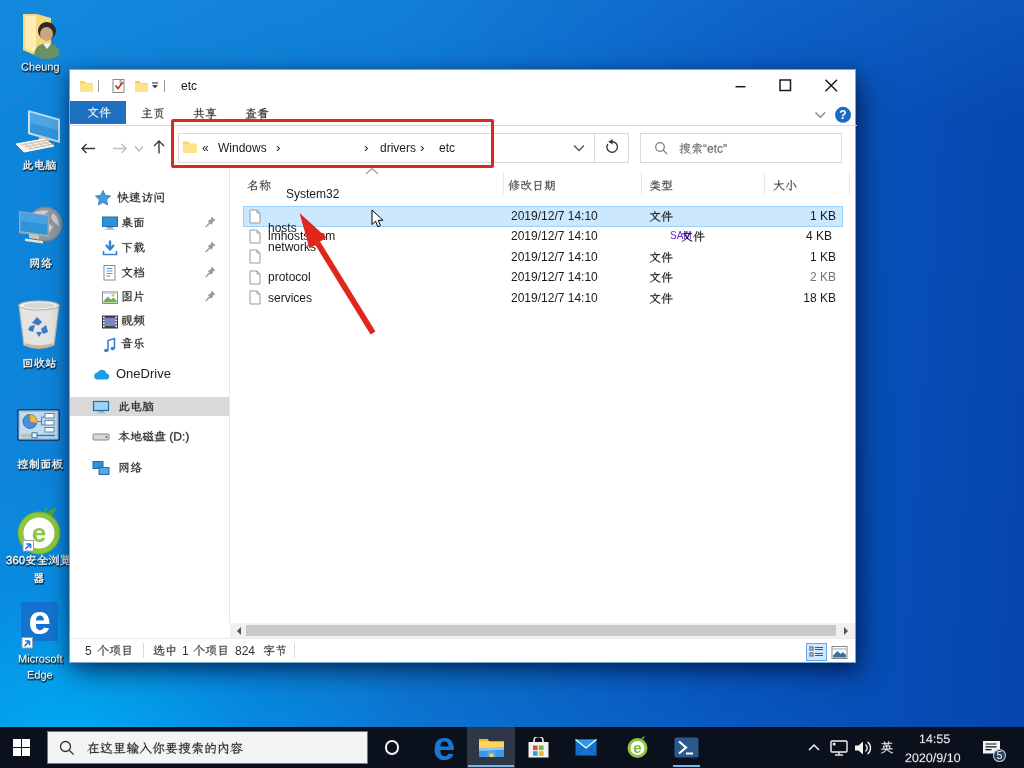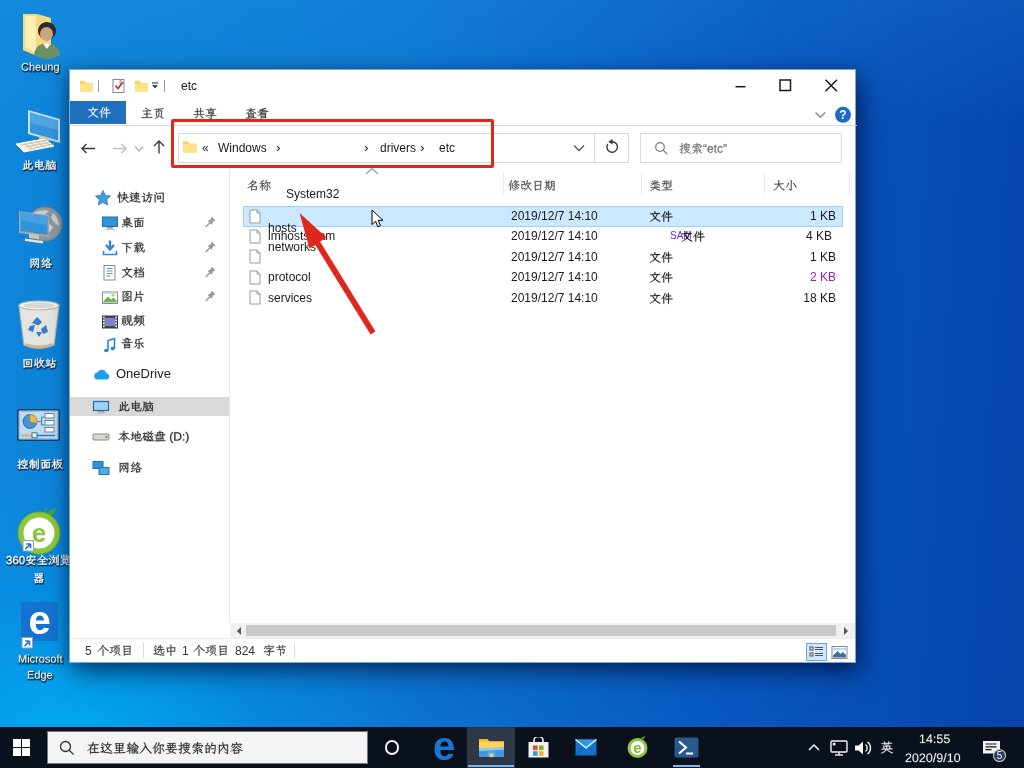--- a/index.html
+++ b/index.html
@@ -343,21 +343,21 @@
 <div style="position:absolute;right:188px;top:246.8px;height:20px;line-height:20px;font-family:'Liberation Sans',sans-serif;font-size:12px;color:#1a1a1a;white-space:nowrap;">1 KB</div>
 <svg style="position:absolute;left:249px;top:269.7px" width="12" height="15" viewBox="0 0 12 15">
     <path d="M1 1 H8 L11 4 V14 H1Z" fill="#fff" stroke="#9a9a9a" stroke-width="1"></path>
     <path d="M8 1 L8 4 L11 4" fill="none" stroke="#9a9a9a" stroke-width="1"></path>
   </svg>
 <div style="position:absolute;left:268px;top:267.2px;height:20px;line-height:20px;font-family:'Liberation Sans',sans-serif;font-size:12px;color:#1a1a1a;white-space:nowrap;">protocol</div>
 <div style="position:absolute;left:511px;top:267.2px;height:20px;line-height:20px;font-family:'Liberation Sans',sans-serif;font-size:12px;color:#1a1a1a;white-space:nowrap;">2019/12/7 14:10</div>
 <svg style="position:absolute;left:648px;top:269.1px;overflow:visible" width="27" height="20">
     <path transform="translate(1,12.6)" d="M4.1 -6.5 7.8 -6.7Q7.5 -5.8 7 -4.9Q6.6 -4.1 6 -3.4Q5.5 -4 5 -4.8Q4.4 -5.7 4.1 -6.5ZM8.8 -6.7 11 -6.9Q11.2 -6.9 11.2 -7.1Q11.2 -7.1 11.1 -7.3Q11 -7.4 10.8 -7.5Q10.6 -7.6 10.5 -7.6Q10.4 -7.6 10.4 -7.6Q10.2 -7.6 10 -7.5Q9.9 -7.5 9.8 -7.5L6.3 -7.3L6.4 -9.1Q6.4 -9.3 6.1 -9.4Q5.8 -9.5 5.5 -9.5Q5.4 -9.5 5.4 -9.4Q5.4 -9.3 5.4 -9.3Q5.5 -9 5.5 -8.8L5.6 -7.3L1.9 -7H1.8Q1.7 -7 1.5 -7.1Q1.4 -7.1 1.2 -7.1Q1.2 -7.1 1.2 -7.1Q1.2 -7.1 1.2 -7.1Q1.1 -7.1 1.1 -7Q1.1 -7 1.1 -6.9Q1.1 -6.9 1.1 -6.8Q1.2 -6.8 1.2 -6.7Q1.3 -6.5 1.5 -6.4Q1.6 -6.3 1.8 -6.3Q1.9 -6.3 2 -6.3Q2.1 -6.3 2.2 -6.4L3.3 -6.4Q3.5 -5.9 3.9 -5.2Q4.2 -4.5 4.7 -3.9Q5.1 -3.3 5.5 -2.8Q5 -2.2 4.2 -1.6Q3.5 -0.9 2.6 -0.4Q1.8 0.2 0.9 0.6Q0.7 0.8 0.7 0.9Q0.7 1 0.8 1Q1 1 1.5 0.8Q2.1 0.6 2.8 0.2Q3.6 -0.2 4.4 -0.8Q5.3 -1.4 6 -2.2Q7 -1.2 8.2 -0.4Q9.3 0.4 10.7 1Q10.7 1 10.7 1.1Q10.7 1.1 10.8 1.1Q10.9 1.1 11.1 0.9Q11.2 0.8 11.4 0.7Q11.5 0.5 11.5 0.5Q11.5 0.4 11.3 0.3Q9.9 -0.3 8.7 -1.1Q7.5 -1.9 6.6 -2.8Q7.2 -3.6 7.8 -4.7Q8.4 -5.7 8.8 -6.7Z M14.4 -5.3 14.4 -0.2Q14.4 0.1 14.3 0.5Q14.3 0.5 14.3 0.6Q14.3 0.7 14.4 0.8Q14.5 0.9 14.7 1Q14.8 1.1 14.9 1.1Q15.2 1.1 15.2 0.9V-6.3Q15.4 -6.7 15.7 -7.1Q15.9 -7.6 16.1 -8Q16.3 -8.3 16.4 -8.6Q16.5 -8.9 16.5 -9Q16.5 -9.1 16.4 -9.2Q16.2 -9.3 16 -9.4Q15.8 -9.5 15.7 -9.5Q15.6 -9.5 15.6 -9.4Q15.6 -9.4 15.6 -9.4Q15.6 -9.3 15.6 -9.3Q15.6 -9.3 15.6 -9.2Q15.6 -9.2 15.6 -9.1Q15.6 -8.9 15.4 -8.4Q15.2 -7.8 14.8 -7.1Q14.4 -6.3 13.8 -5.5Q13.2 -4.6 12.6 -3.8Q12.4 -3.6 12.4 -3.5Q12.4 -3.4 12.5 -3.4Q12.6 -3.4 12.9 -3.7Q13.2 -3.9 13.7 -4.4Q14.1 -4.8 14.4 -5.3ZM20 -3.2 23.4 -3.4Q23.5 -3.4 23.6 -3.4Q23.7 -3.5 23.7 -3.5Q23.7 -3.7 23.6 -3.8Q23.4 -3.9 23.3 -4Q23.1 -4.2 23.1 -4.2Q23 -4.2 23 -4.1Q22.8 -4.1 22.7 -4.1Q22.5 -4.1 22.4 -4.1L20 -3.9V-6.2L22.2 -6.3Q22.3 -6.3 22.4 -6.4Q22.5 -6.4 22.5 -6.5Q22.5 -6.6 22.4 -6.7Q22.3 -6.8 22.1 -7Q22 -7.1 21.9 -7.1Q21.8 -7.1 21.8 -7.1Q21.6 -7 21.3 -7L20 -6.9V-9.3Q20 -9.5 19.9 -9.5Q19.7 -9.6 19.6 -9.7Q19.4 -9.7 19.3 -9.7L19.2 -9.8Q19 -9.8 19 -9.7Q19 -9.6 19.1 -9.5Q19.2 -9.3 19.2 -9V-6.8L17.9 -6.7Q18 -6.9 18.1 -7.2Q18.2 -7.4 18.3 -7.6Q18.4 -7.8 18.4 -7.8Q18.4 -8 18.2 -8.1Q18 -8.3 17.8 -8.4Q17.6 -8.5 17.5 -8.5Q17.4 -8.5 17.4 -8.4Q17.4 -8.4 17.4 -8.3Q17.4 -8.3 17.4 -8.3Q17.4 -8.2 17.4 -8.2Q17.4 -8.1 17.4 -8.1Q17.4 -7.8 17.3 -7.3Q17.2 -6.9 17 -6.4Q16.8 -5.9 16.6 -5.5Q16.4 -5.1 16.2 -4.7Q16.1 -4.5 16.1 -4.4Q16.1 -4.4 16.2 -4.4Q16.2 -4.4 16.3 -4.5Q16.5 -4.5 16.8 -4.9Q17.1 -5.3 17.6 -6.1L19.2 -6.2V-3.9L16.4 -3.8H16.4Q16.2 -3.8 16.1 -3.8Q15.9 -3.8 15.8 -3.9Q15.8 -3.9 15.7 -3.9Q15.7 -3.9 15.7 -3.8Q15.7 -3.8 15.7 -3.7Q15.8 -3.5 15.9 -3.3Q16 -3.1 16.2 -3.1Q16.4 -3.1 16.4 -3.1Q16.5 -3.1 16.5 -3.1Q16.6 -3.1 16.7 -3.1L19.2 -3.2V-0.1Q19.2 0.1 19.2 0.3Q19.2 0.5 19.1 0.7Q19.1 0.7 19.1 0.7Q19.1 0.9 19.3 1.1Q19.6 1.2 19.8 1.2Q20 1.2 20 0.9Z" fill="#1a1a1a" stroke="#1a1a1a" stroke-width="0.2"></path>
   </svg>
-<div style="position:absolute;right:188px;top:267.2px;height:20px;line-height:20px;font-family:'Liberation Sans',sans-serif;font-size:12px;color:#a21caf;white-space:nowrap;">2 KB</div>
+<div style="position:absolute;right:188px;top:267.2px;height:20px;line-height:20px;font-family:'Liberation Sans',sans-serif;font-size:12px;color:#737373;white-space:nowrap;">2 KB</div>
 <svg style="position:absolute;left:249px;top:290.1px" width="12" height="15" viewBox="0 0 12 15">
     <path d="M1 1 H8 L11 4 V14 H1Z" fill="#fff" stroke="#9a9a9a" stroke-width="1"></path>
     <path d="M8 1 L8 4 L11 4" fill="none" stroke="#9a9a9a" stroke-width="1"></path>
   </svg>
 <div style="position:absolute;left:268px;top:287.6px;height:20px;line-height:20px;font-family:'Liberation Sans',sans-serif;font-size:12px;color:#1a1a1a;white-space:nowrap;">services</div>
 <div style="position:absolute;left:511px;top:287.6px;height:20px;line-height:20px;font-family:'Liberation Sans',sans-serif;font-size:12px;color:#1a1a1a;white-space:nowrap;">2019/12/7 14:10</div>
 <svg style="position:absolute;left:648px;top:289.5px;overflow:visible" width="27" height="20">
     <path transform="translate(1,12.6)" d="M4.1 -6.5 7.8 -6.7Q7.5 -5.8 7 -4.9Q6.6 -4.1 6 -3.4Q5.5 -4 5 -4.8Q4.4 -5.7 4.1 -6.5ZM8.8 -6.7 11 -6.9Q11.2 -6.9 11.2 -7.1Q11.2 -7.1 11.1 -7.3Q11 -7.4 10.8 -7.5Q10.6 -7.6 10.5 -7.6Q10.4 -7.6 10.4 -7.6Q10.2 -7.6 10 -7.5Q9.9 -7.5 9.8 -7.5L6.3 -7.3L6.4 -9.1Q6.4 -9.3 6.1 -9.4Q5.8 -9.5 5.5 -9.5Q5.4 -9.5 5.4 -9.4Q5.4 -9.3 5.4 -9.3Q5.5 -9 5.5 -8.8L5.6 -7.3L1.9 -7H1.8Q1.7 -7 1.5 -7.1Q1.4 -7.1 1.2 -7.1Q1.2 -7.1 1.2 -7.1Q1.2 -7.1 1.2 -7.1Q1.1 -7.1 1.1 -7Q1.1 -7 1.1 -6.9Q1.1 -6.9 1.1 -6.8Q1.2 -6.8 1.2 -6.7Q1.3 -6.5 1.5 -6.4Q1.6 -6.3 1.8 -6.3Q1.9 -6.3 2 -6.3Q2.1 -6.3 2.2 -6.4L3.3 -6.4Q3.5 -5.9 3.9 -5.2Q4.2 -4.5 4.7 -3.9Q5.1 -3.3 5.5 -2.8Q5 -2.2 4.2 -1.6Q3.5 -0.9 2.6 -0.4Q1.8 0.2 0.9 0.6Q0.7 0.8 0.7 0.9Q0.7 1 0.8 1Q1 1 1.5 0.8Q2.1 0.6 2.8 0.2Q3.6 -0.2 4.4 -0.8Q5.3 -1.4 6 -2.2Q7 -1.2 8.2 -0.4Q9.3 0.4 10.7 1Q10.7 1 10.7 1.1Q10.7 1.1 10.8 1.1Q10.9 1.1 11.1 0.9Q11.2 0.8 11.4 0.7Q11.5 0.5 11.5 0.5Q11.5 0.4 11.3 0.3Q9.9 -0.3 8.7 -1.1Q7.5 -1.9 6.6 -2.8Q7.2 -3.6 7.8 -4.7Q8.4 -5.7 8.8 -6.7Z M14.4 -5.3 14.4 -0.2Q14.4 0.1 14.3 0.5Q14.3 0.5 14.3 0.6Q14.3 0.7 14.4 0.8Q14.5 0.9 14.7 1Q14.8 1.1 14.9 1.1Q15.2 1.1 15.2 0.9V-6.3Q15.4 -6.7 15.7 -7.1Q15.9 -7.6 16.1 -8Q16.3 -8.3 16.4 -8.6Q16.5 -8.9 16.5 -9Q16.5 -9.1 16.4 -9.2Q16.2 -9.3 16 -9.4Q15.8 -9.5 15.7 -9.5Q15.6 -9.5 15.6 -9.4Q15.6 -9.4 15.6 -9.4Q15.6 -9.3 15.6 -9.3Q15.6 -9.3 15.6 -9.2Q15.6 -9.2 15.6 -9.1Q15.6 -8.9 15.4 -8.4Q15.2 -7.8 14.8 -7.1Q14.4 -6.3 13.8 -5.5Q13.2 -4.6 12.6 -3.8Q12.4 -3.6 12.4 -3.5Q12.4 -3.4 12.5 -3.4Q12.6 -3.4 12.9 -3.7Q13.2 -3.9 13.7 -4.4Q14.1 -4.8 14.4 -5.3ZM20 -3.2 23.4 -3.4Q23.5 -3.4 23.6 -3.4Q23.7 -3.5 23.7 -3.5Q23.7 -3.7 23.6 -3.8Q23.4 -3.9 23.3 -4Q23.1 -4.2 23.1 -4.2Q23 -4.2 23 -4.1Q22.8 -4.1 22.7 -4.1Q22.5 -4.1 22.4 -4.1L20 -3.9V-6.2L22.2 -6.3Q22.3 -6.3 22.4 -6.4Q22.5 -6.4 22.5 -6.5Q22.5 -6.6 22.4 -6.7Q22.3 -6.8 22.1 -7Q22 -7.1 21.9 -7.1Q21.8 -7.1 21.8 -7.1Q21.6 -7 21.3 -7L20 -6.9V-9.3Q20 -9.5 19.9 -9.5Q19.7 -9.6 19.6 -9.7Q19.4 -9.7 19.3 -9.7L19.2 -9.8Q19 -9.8 19 -9.7Q19 -9.6 19.1 -9.5Q19.2 -9.3 19.2 -9V-6.8L17.9 -6.7Q18 -6.9 18.1 -7.2Q18.2 -7.4 18.3 -7.6Q18.4 -7.8 18.4 -7.8Q18.4 -8 18.2 -8.1Q18 -8.3 17.8 -8.4Q17.6 -8.5 17.5 -8.5Q17.4 -8.5 17.4 -8.4Q17.4 -8.4 17.4 -8.3Q17.4 -8.3 17.4 -8.3Q17.4 -8.2 17.4 -8.2Q17.4 -8.1 17.4 -8.1Q17.4 -7.8 17.3 -7.3Q17.2 -6.9 17 -6.4Q16.8 -5.9 16.6 -5.5Q16.4 -5.1 16.2 -4.7Q16.1 -4.5 16.1 -4.4Q16.1 -4.4 16.2 -4.4Q16.2 -4.4 16.3 -4.5Q16.5 -4.5 16.8 -4.9Q17.1 -5.3 17.6 -6.1L19.2 -6.2V-3.9L16.4 -3.8H16.4Q16.2 -3.8 16.1 -3.8Q15.9 -3.8 15.8 -3.9Q15.8 -3.9 15.7 -3.9Q15.7 -3.9 15.7 -3.8Q15.7 -3.8 15.7 -3.7Q15.8 -3.5 15.9 -3.3Q16 -3.1 16.2 -3.1Q16.4 -3.1 16.4 -3.1Q16.5 -3.1 16.5 -3.1Q16.6 -3.1 16.7 -3.1L19.2 -3.2V-0.1Q19.2 0.1 19.2 0.3Q19.2 0.5 19.1 0.7Q19.1 0.7 19.1 0.7Q19.1 0.9 19.3 1.1Q19.6 1.2 19.8 1.2Q20 1.2 20 0.9Z" fill="#1a1a1a" stroke="#1a1a1a" stroke-width="0.2"></path>
   </svg>
 <div style="position:absolute;right:188px;top:287.6px;height:20px;line-height:20px;font-family:'Liberation Sans',sans-serif;font-size:12px;color:#1a1a1a;white-space:nowrap;">18 KB</div>

